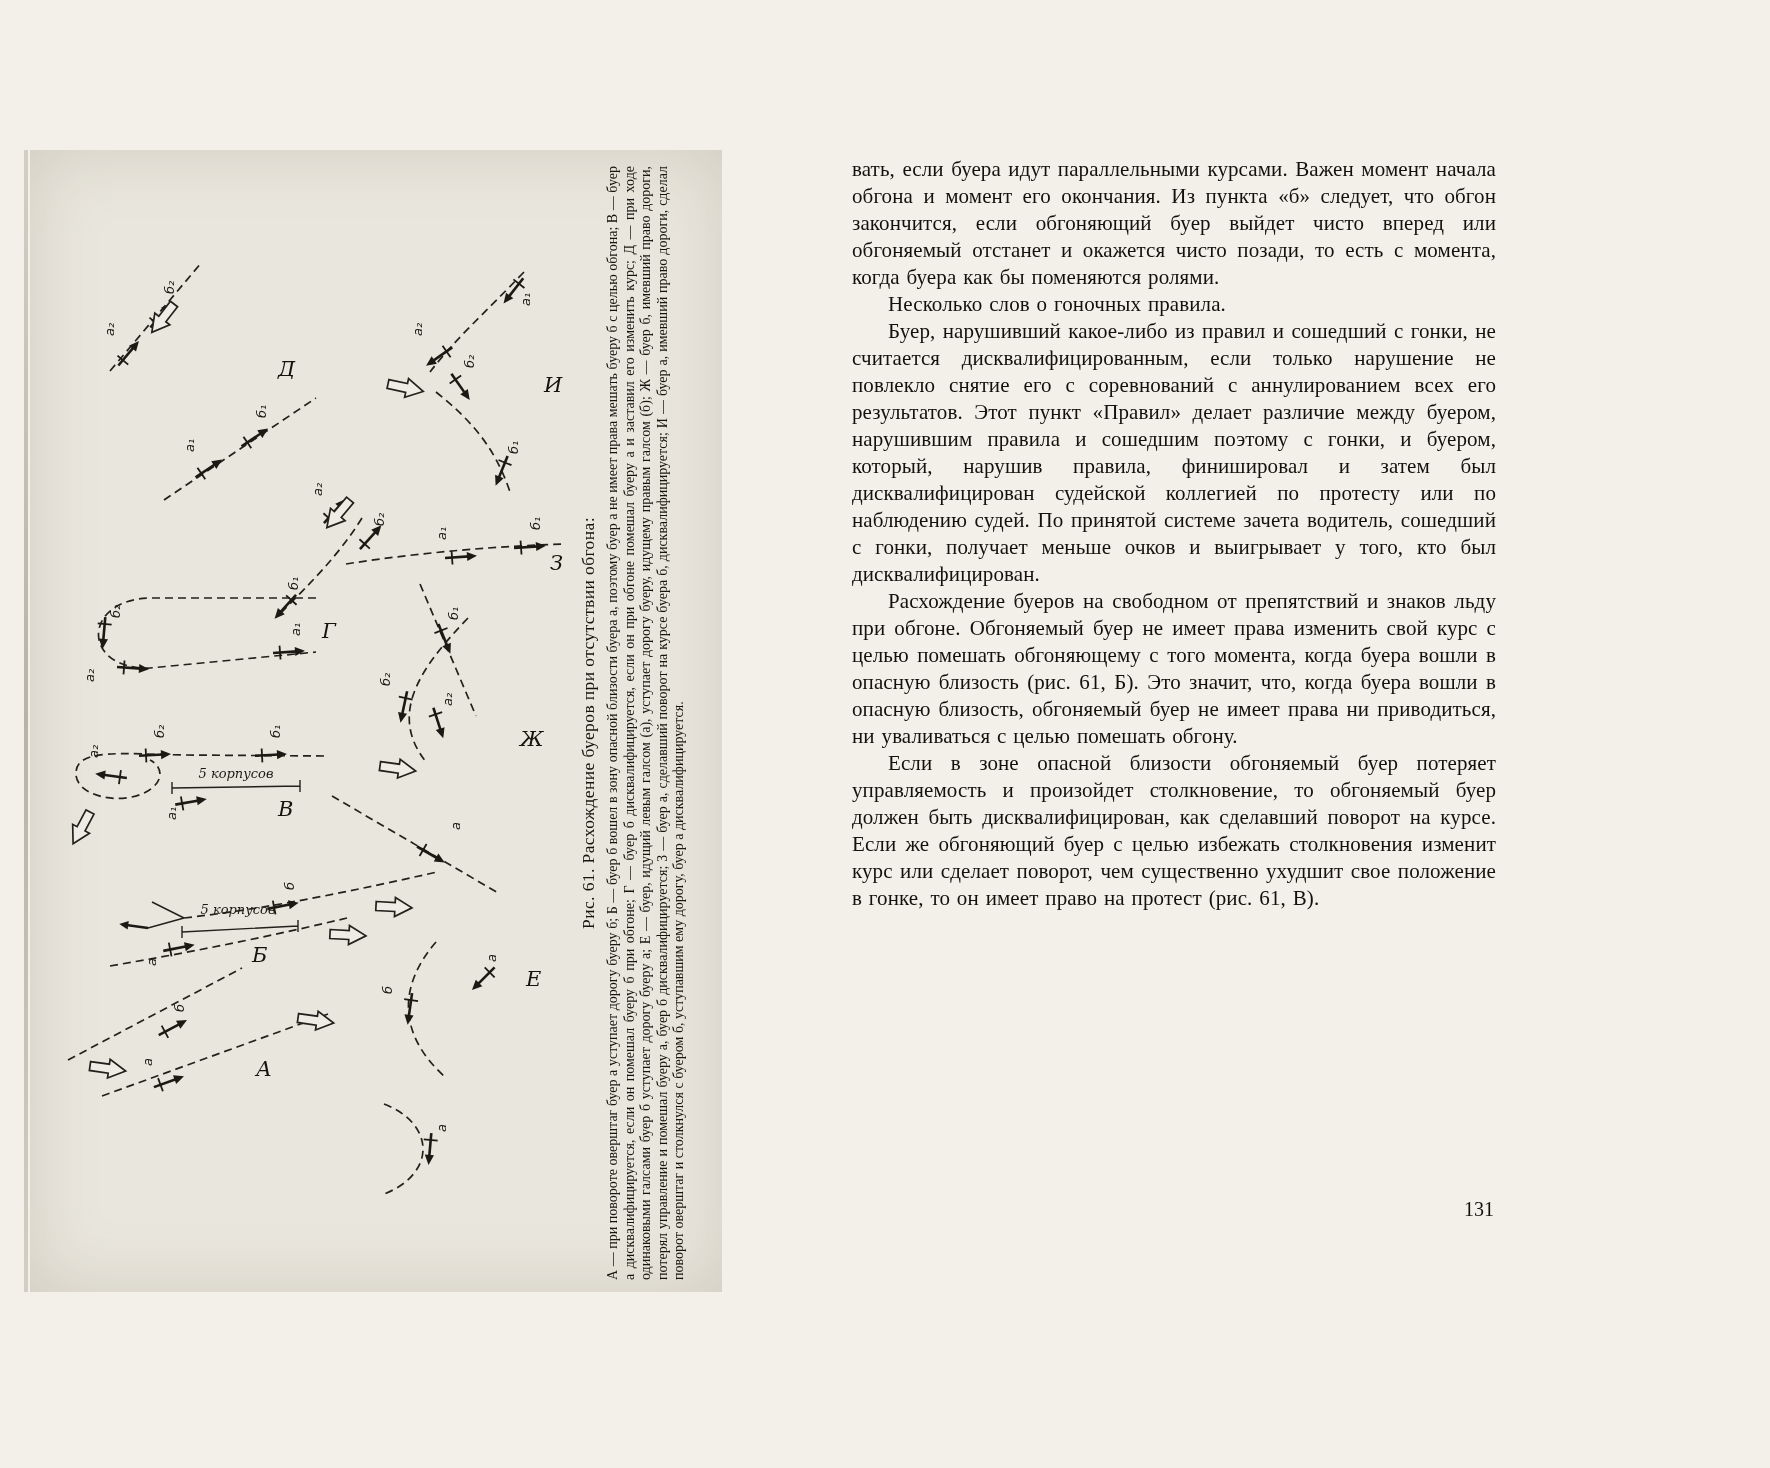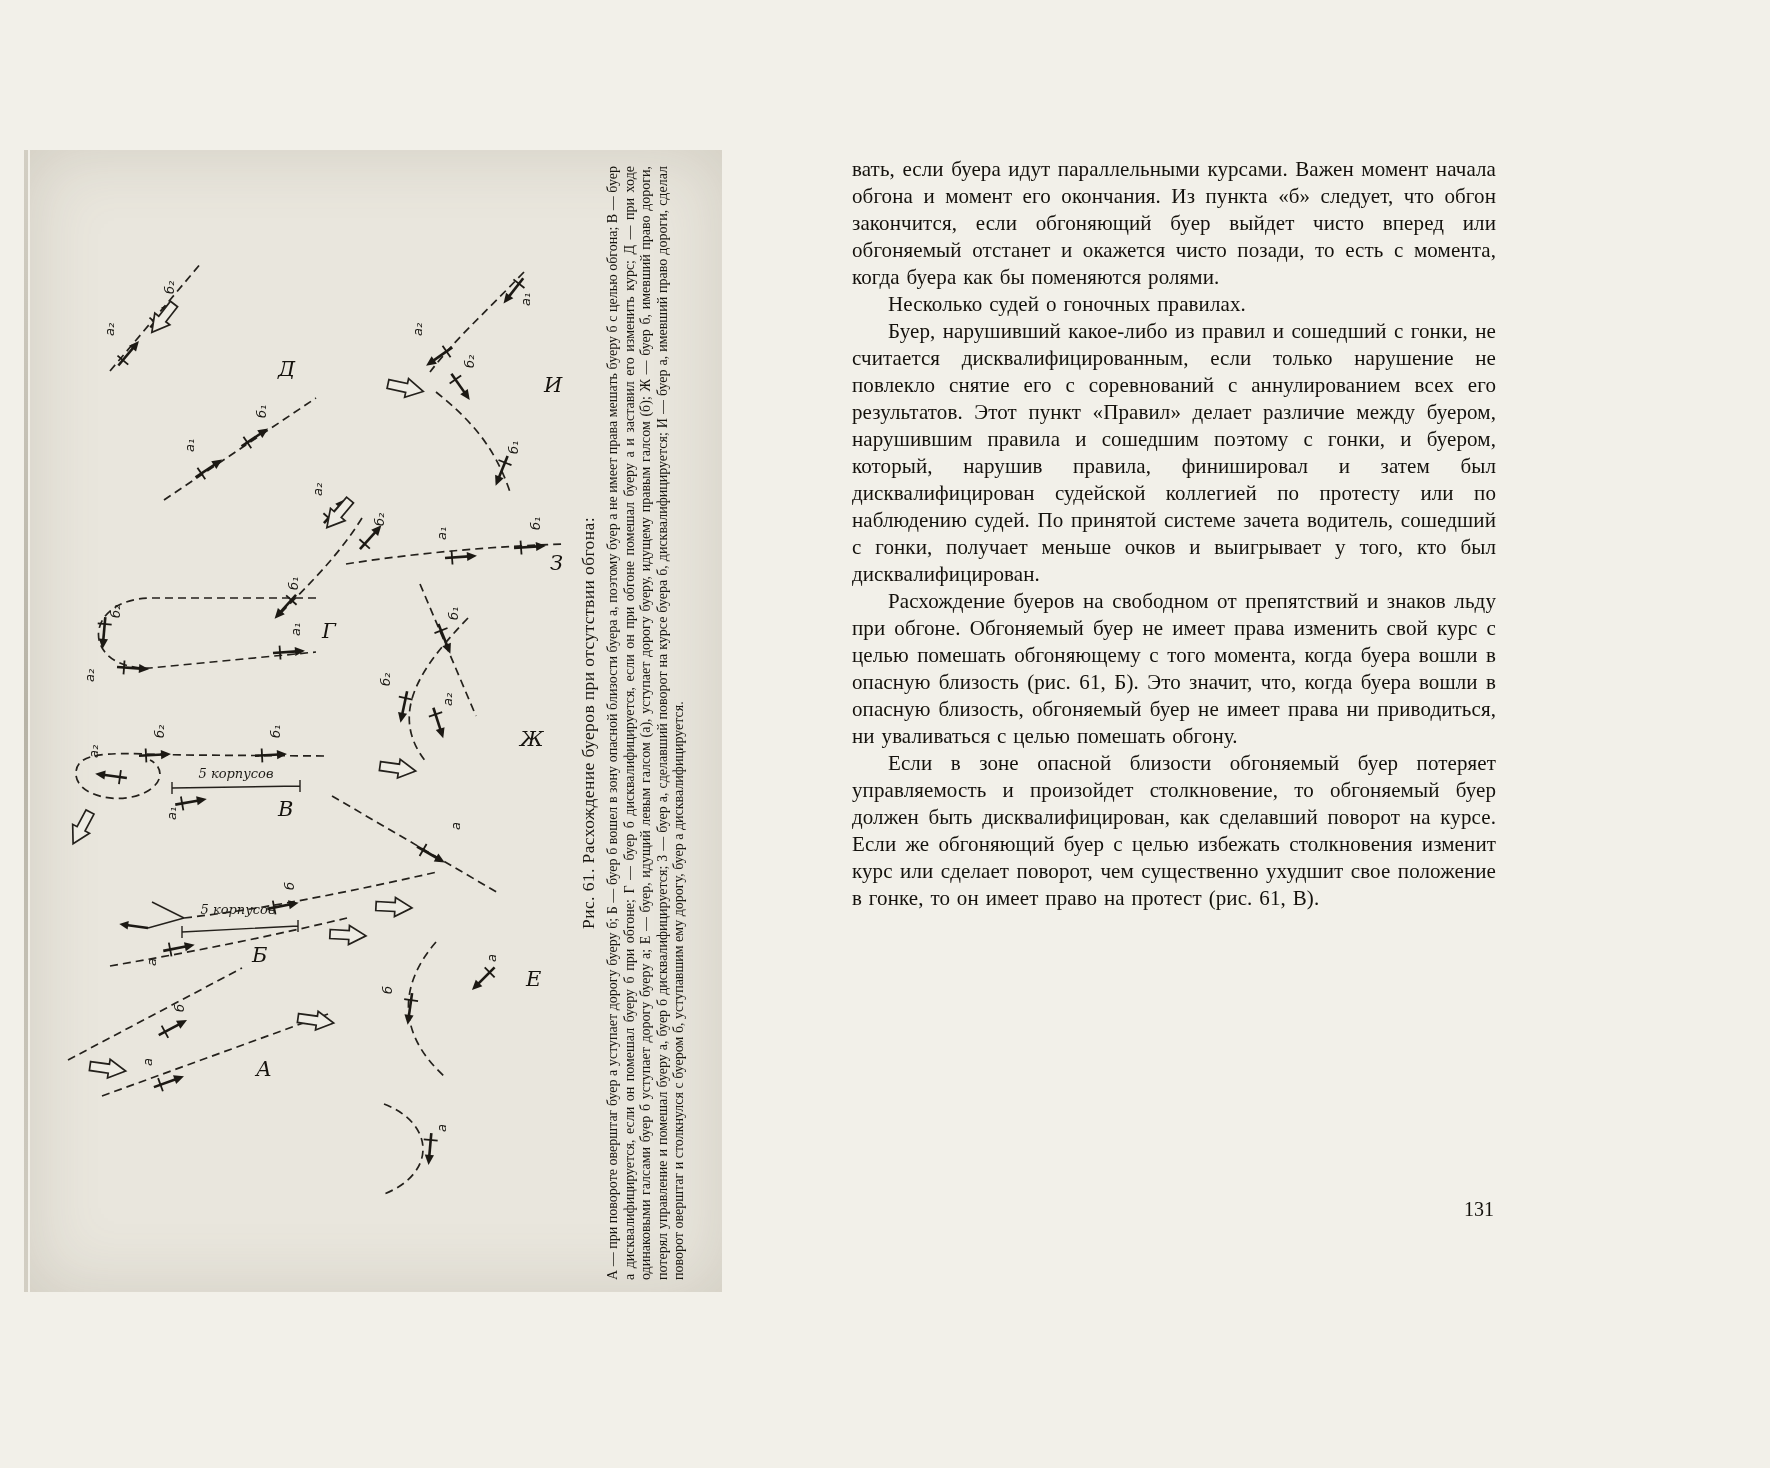--- a/index.html
+++ b/index.html
@@ -210,21 +210,21 @@
     <div class="caption-strip">
       <div class="caption-rot">
         <div class="cap-title">Рис. 61. Расхождение буеров при отсутствии обгона:</div>
         <div class="cap-body">А — при повороте оверштаг буер а уступает дорогу буеру б; Б — буер б вошел в зону опасной близости буера а, поэтому буер а не имеет права мешать буеру б с целью обгона; В — буер а дисквалифицируется, если он помешал буеру б при обгоне; Г — буер б дисквалифицируется, если он при обгоне помешал буеру а и заставил его изменить курс; Д — при ходе одинаковыми галсами буер б уступает дорогу буеру а; Е — буер, идущий левым галсом (а), уступает дорогу буеру, идущему правым галсом (б); Ж — буер б, имевший право дороги, потерял управление и помешал буеру а, буер б дисквалифицируется; З — буер а, сделавший поворот на курсе буера б, дисквалифицируется; И — буер а, имевший право дороги, сделал поворот оверштаг и столкнулся с буером б, уступавшим ему дорогу, буер а дисквалифицируется.</div>
       </div>
     </div>
   </div>
 
   <div class="text-col">
     <p>вать, если буера идут параллельными курсами. Важен момент начала обгона и момент его окончания. Из пункта «б» следует, что обгон закончится, если обгоняющий буер выйдет чисто вперед или обгоняемый отстанет и окажется чисто позади, то есть с момента, когда буера как бы поменяются ролями.</p>
-    <p class="ind">Несколько судей о гоночных правилах.</p>
+    <p class="ind">Несколько слов о гоночных правила.</p>
     <p class="ind">Буер, нарушивший какое-либо из правил и сошедший с гонки, не считается дисквалифицированным, если только нарушение не повлекло снятие его с соревнований с аннулированием всех его результатов. Этот пункт «Правил» делает различие между буером, нарушившим правила и сошедшим поэтому с гонки, и буером, который, нарушив правила, финишировал и затем был дисквалифицирован судейской коллегией по протесту или по наблюдению судей. По принятой системе зачета водитель, сошедший с гонки, получает меньше очков и выигрывает у того, кто был дисквалифицирован.</p>
     <p class="ind">Расхождение буеров на свободном от препятствий и знаков льду при обгоне. Обгоняемый буер не имеет права изменить свой курс с целью помешать обгоняющему с того момента, когда буера вошли в опасную близость (рис. 61, Б). Это значит, что, когда буера вошли в опасную близость, обгоняемый буер не имеет права ни приводиться, ни уваливаться с целью помешать обгону.</p>
     <p class="ind">Если в зоне опасной близости обгоняемый буер потеряет управляемость и произойдет столкновение, то обгоняемый буер должен быть дисквалифицирован, как сделавший поворот на курсе. Если же обгоняющий буер с целью избежать столкновения изменит курс или сделает поворот, чем существенно ухудшит свое положение в гонке, то он имеет право на протест (рис. 61, В).</p>
   </div>
 
   <div class="pageno">131</div>
 
 </div>
 
 </body></html>

